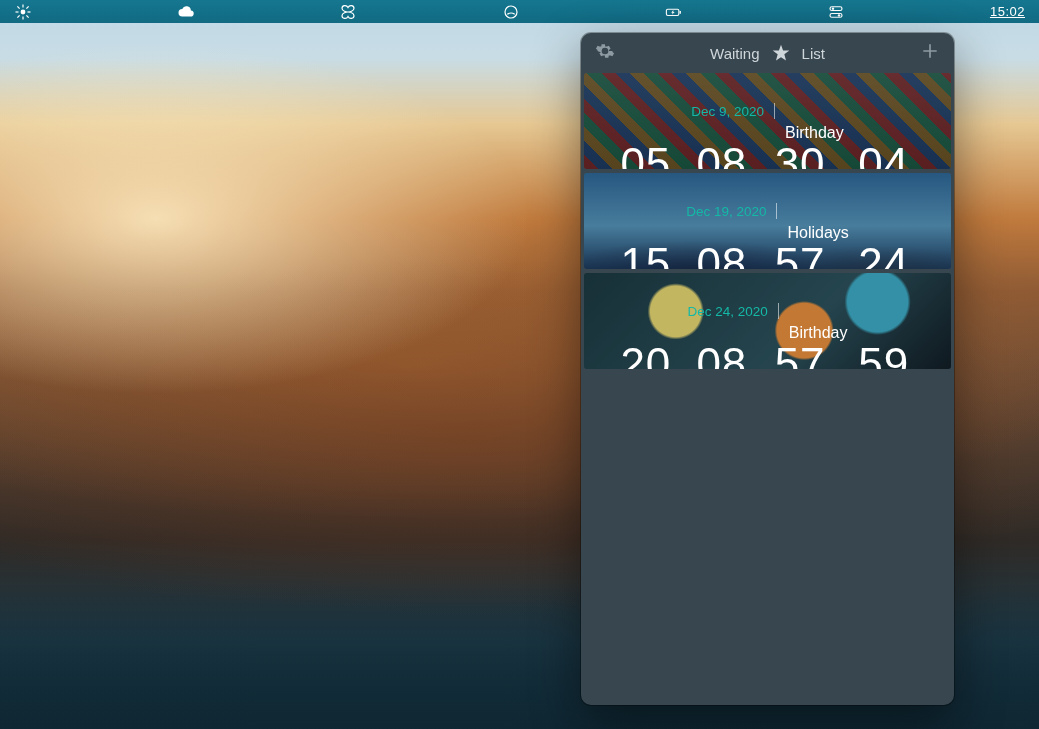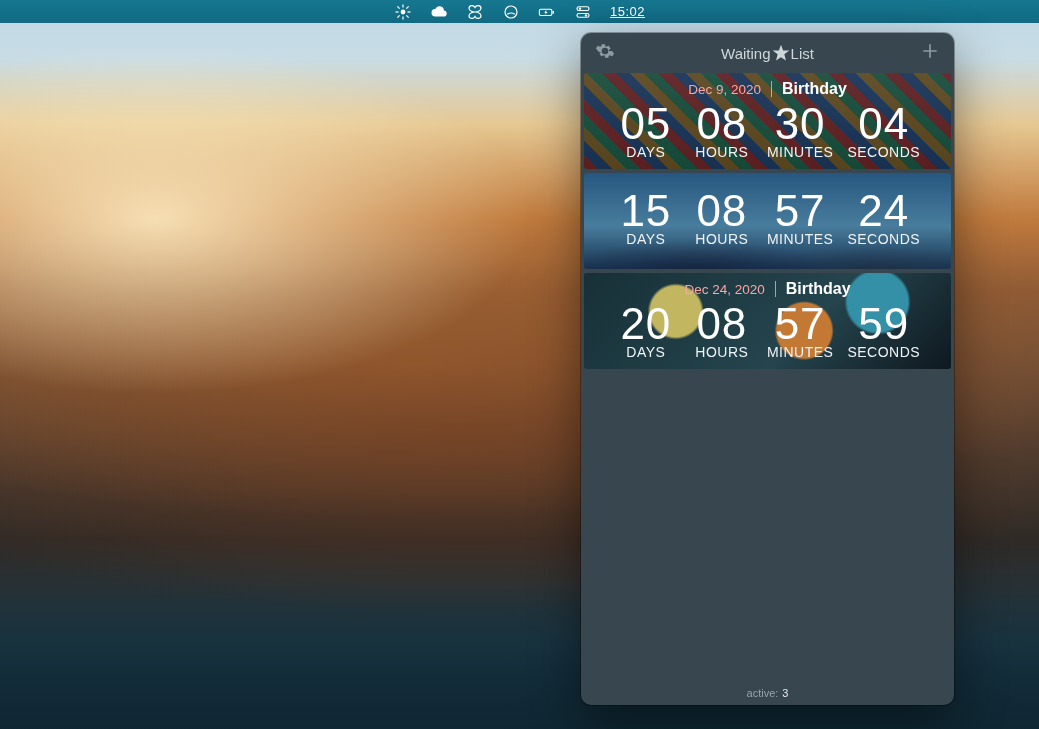--- a/index.html
+++ b/index.html
@@ -19,21 +19,21 @@
   }
   .desktop::after{
     content:""; position:absolute; left:0; right:0; bottom:0; height:20%;
     background:linear-gradient(180deg, rgba(20,45,58,0) 0%, rgba(14,38,50,0.9) 100%);
   }
 
   
   .menubar {
     position:absolute; top:0; left:0; right:0; height:23px;
     background:linear-gradient(180deg,#167790 0%, #106a82 100%);
-    display:flex; justify-content:center; align-items:center;
+    display:flex; justify-content:space-between; align-items:center;
     padding:0 14px; gap:18px; color:#fff; font-size:13px; font-weight:500;text-decoration:underline;
   }
   .menubar svg { width:18px; height:18px; fill:none; stroke:#fff; stroke-width:1.6; display:block; }
   .mbicon { display:flex; align-items:center; cursor:default; }
   .clock { font-variant-numeric: tabular-nums; letter-spacing:0.5px; }
 
   
   .panel {
     position:absolute; top:33px; left:581px; width:373px; height:672px;
     background:#38464f; border-radius:10px;
@@ -45,21 +45,21 @@
     border-left:9px solid transparent; border-right:9px solid transparent;
     border-bottom:9px solid #38464f;
   }
   .panel-head{
     height:40px; display:flex; align-items:center; justify-content:space-between;
     padding:0 10px; color:#c7cfd4;
   }
   .panel-title{
     position:absolute; left:0; right:0; text-align:center;
     font-size:15px; font-weight:400; color:#cfd6da; pointer-events:none;
-    display:flex; justify-content:center; align-items:center; gap:0;
+    display:flex; justify-content:center; align-items:center; gap:11px;
   }
   .panel-head svg{ width:20px; height:20px; fill:#8f9ba2; }
   .panel-head .btn{ padding:4px; cursor:pointer; position:relative; z-index:2; }
 
   .cards{ flex:1; overflow:hidden; padding:0 3px; }
   .card{
     position:relative; height:96px; margin-bottom:4px; border-radius:3px; overflow:hidden;
     display:flex; flex-direction:column; color:#fff;
   }
   .card .bg{ position:absolute; inset:0; }
@@ -75,23 +75,23 @@
          radial-gradient(circle at 25% 40%, #ffed7a 0 9%, transparent 10%),
          radial-gradient(circle at 60% 60%, #ff9a3c 0 12%, transparent 13%),
          radial-gradient(circle at 80% 30%, #3fbad6 0 10%, transparent 11%),
          linear-gradient(135deg,#1a3a42 0%, #2c5560 60%, #0f1a22 100%); }
   .card .shade{ position:absolute; inset:0; background:rgba(15,20,25,0.25); }
 
   .card .head{
     display:flex; align-items:center; gap:10px; padding:7px 0 0 0;
     position:relative; justify-content:center;
   }
-  .card .date{ font-size:13.5px; font-weight:400; color:#fca5a5; }
+  .card .date{ font-size:13.5px; font-weight:400; color:#14b8a6; }
   .card .sep{ width:1px; height:16px; background:rgba(255,255,255,.55); }
-  .card .name{ font-size:16px; font-weight:700; }
+  .card .name{ font-size:16px; font-weight:400;margin-top:44px; }
 
   .counter{
     flex:1; display:flex; align-items:center; justify-content:center; gap:14px;
     position:relative; padding-bottom:6px;
   }
   .unit{ display:flex; flex-direction:column; align-items:center; min-width:62px; }
   .unit .num{ font-size:44px; font-weight:200; line-height:1; letter-spacing:1px;
               font-variant-numeric:tabular-nums; font-family:"Helvetica Neue",Helvetica,Arial,sans-serif;}
   .unit .lbl{ font-size:14px; letter-spacing:0.5px; margin-top:-2px; color:#f0f3f5; font-weight:400;}
 
@@ -203,20 +203,25 @@
         <div class="unit">
             <span class="num">04</span>
             <span class="lbl">SECONDS</span>
           </div>
       </div>
     </div>
 
     <div class="card">
       <div class="bg bg2"></div>
       <div class="shade"></div>
+      <div class="head">
+        <span class="date">Dec 19, 2020</span>
+        <span class="sep"></span>
+        <span class="name">Holidays</span>
+      </div>
       <div class="counter">
         <div class="unit">
             <span class="num">15</span>
             <span class="lbl">DAYS</span>
           </div>
         <div class="unit">
             <span class="num">08</span>
             <span class="lbl">HOURS</span>
           </div>
         <div class="unit">
@@ -253,17 +258,13 @@
           </div>
         <div class="unit">
             <span class="num">59</span>
             <span class="lbl">SECONDS</span>
           </div>
       </div>
     </div>
 
   </div>
 
-  <div class="panel-foot">
-    <span>active:</span>
-    <span class="n">3</span>
-  </div>
 </div>
 
 </body></html>

